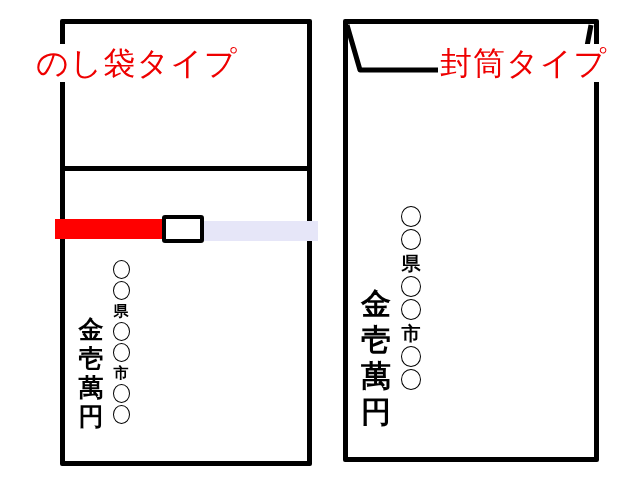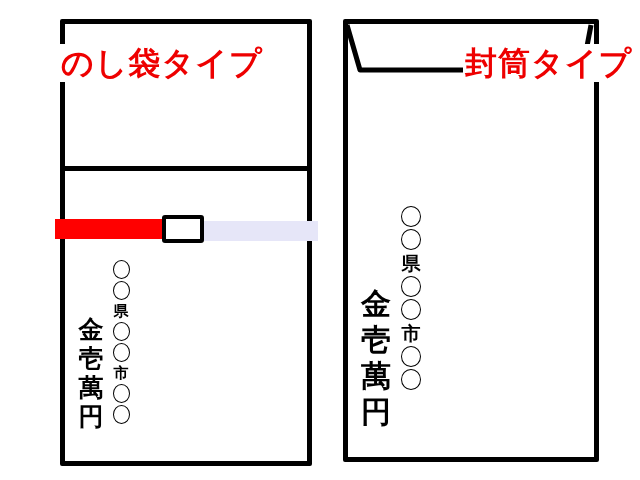--- a/index.html
+++ b/index.html
@@ -1,22 +1,22 @@
 <!DOCTYPE html>
 <html><head>
 <meta charset="utf-8">
 <style>
   html, body { margin:0; padding:0; background:#ffffff; }
   body { width:640px; height:480px; position:relative; overflow:hidden;
          font-family:"DejaVu Serif", serif; }
   .abs { position:absolute; }
   .envelope { position:absolute; border:5px solid #000; box-sizing:border-box; background:#fff; border-radius:2px; }
   .divider { position:absolute; height:5px; background:#000; }
-  .title { position:absolute; color:#ee0000; font-weight:bold; font-size:32px; letter-spacing:1px;
-           font-family:"DejaVu Sans", sans-serif; background:#fff; padding:0 2px; line-height:38px; white-space:nowrap;margin-left:25px; }
+  .title { position:absolute; color:#ee0000; font-weight:normal; font-size:32px; letter-spacing:1px;
+           font-family:"DejaVu Sans", sans-serif; background:#fff; padding:0 2px; line-height:38px; white-space:nowrap; }
   .vcol { position:absolute; display:flex; flex-direction:column; align-items:center; }
   .vcol span { display:block; text-align:center; color:#000; }
   .circ { width:17px; height:19px; border:1.2px solid #000; border-radius:50%; box-sizing:border-box; margin:1px 0; }
   .circ.big { width:20px; height:21px; }
   .kanji-sm { font-size:15px; font-weight:bold; line-height:18px; margin:1px 0; }
   .kanji-lg { font-size:25px; font-weight:bold; line-height:29px; }
   .kanji-xl { font-size:30px; font-weight:bold; line-height:36px; }
   .band { position:absolute; }
 </style>
 </head>

